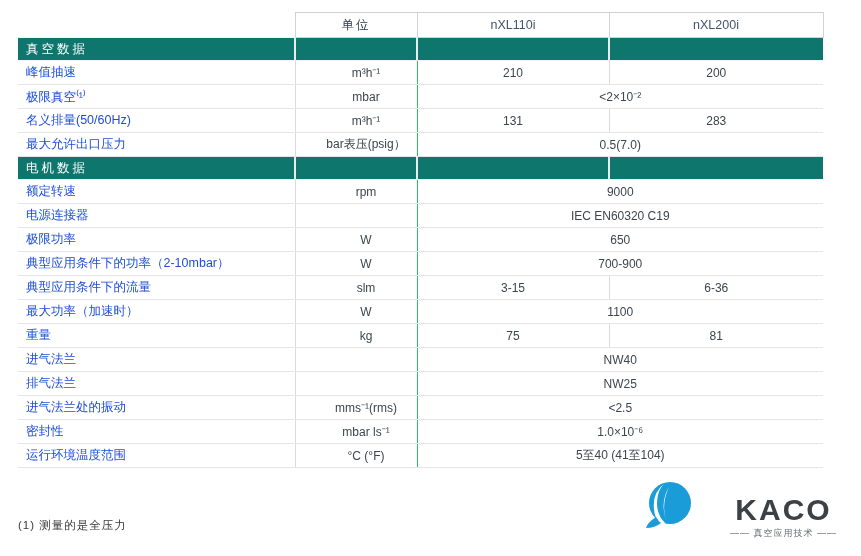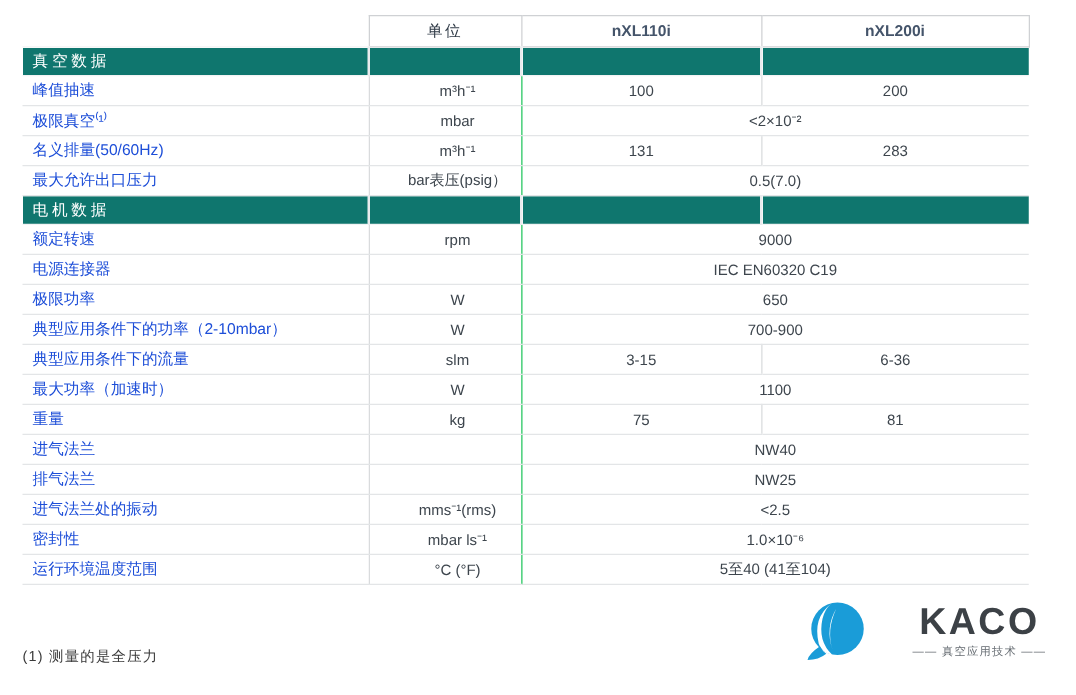--- a/index.html
+++ b/index.html
@@ -29,21 +29,21 @@
   .unit-head {
     border: 1px solid #cfd1d4;
     font-weight: 400;
     color: #2f3a46;
     font-size: 12.5px;
     text-align: center;
     letter-spacing: 2px;
   }
   .prod-head {
     border: 1px solid #cfd1d4;
-    font-weight: bold;
+    font-weight: normal;
     color: #44546a;
     font-size: 12.5px;
     text-align: center;
   }
 
   tbody td {
     height: 23px;
     padding: 0;
     border-bottom: 1px solid #e3e5e7;
     font-size: 12px;
@@ -87,21 +87,21 @@
   }
 
   .logo {
     position: absolute;
     left: 640px;
     top: 476px;
     display: flex;
     align-items: flex-start;
   }
   .logo-mark { width: 58px; height: 58px; flex: 0 0 auto; }
-  .logo-text { margin-left: 32px; margin-top: 8px; text-align: center; }
+  .logo-text { margin-left: 32px; margin-top: 20px; text-align: center; }
   .logo-name {
     font-size: 30px;
     font-weight: bold;
     color: #3c4146;
     letter-spacing: 2px;
     line-height: 28px;
   }
   .logo-tagline {
     margin-top: 3px;
     font-size: 9px;
@@ -133,21 +133,21 @@
     <tbody id="spec-body">
         <tr class="section-row">
           <td class="sec-cell sec-title">真空数据</td>
           <td class="sec-cell"></td>
           <td class="sec-cell"></td>
           <td class="sec-cell"></td>
         </tr>
         <tr class="data-row">
           <td class="label-cell">峰值抽速</td>
           <td class="unit-cell">m³h⁻¹</td>
-          <td class="val-cell">100</td>
+          <td class="val-cell">210</td>
           <td class="val-cell val-2">200</td>
         </tr>
         <tr class="data-row">
           <td class="label-cell">极限真空⁽¹⁾</td>
           <td class="unit-cell">mbar</td>
           <td class="val-cell span-cell" colspan="2">&lt;2×10⁻²</td>
         </tr>
         <tr class="data-row">
           <td class="label-cell">名义排量(50/60Hz)</td>
           <td class="unit-cell">m³h⁻¹</td>

